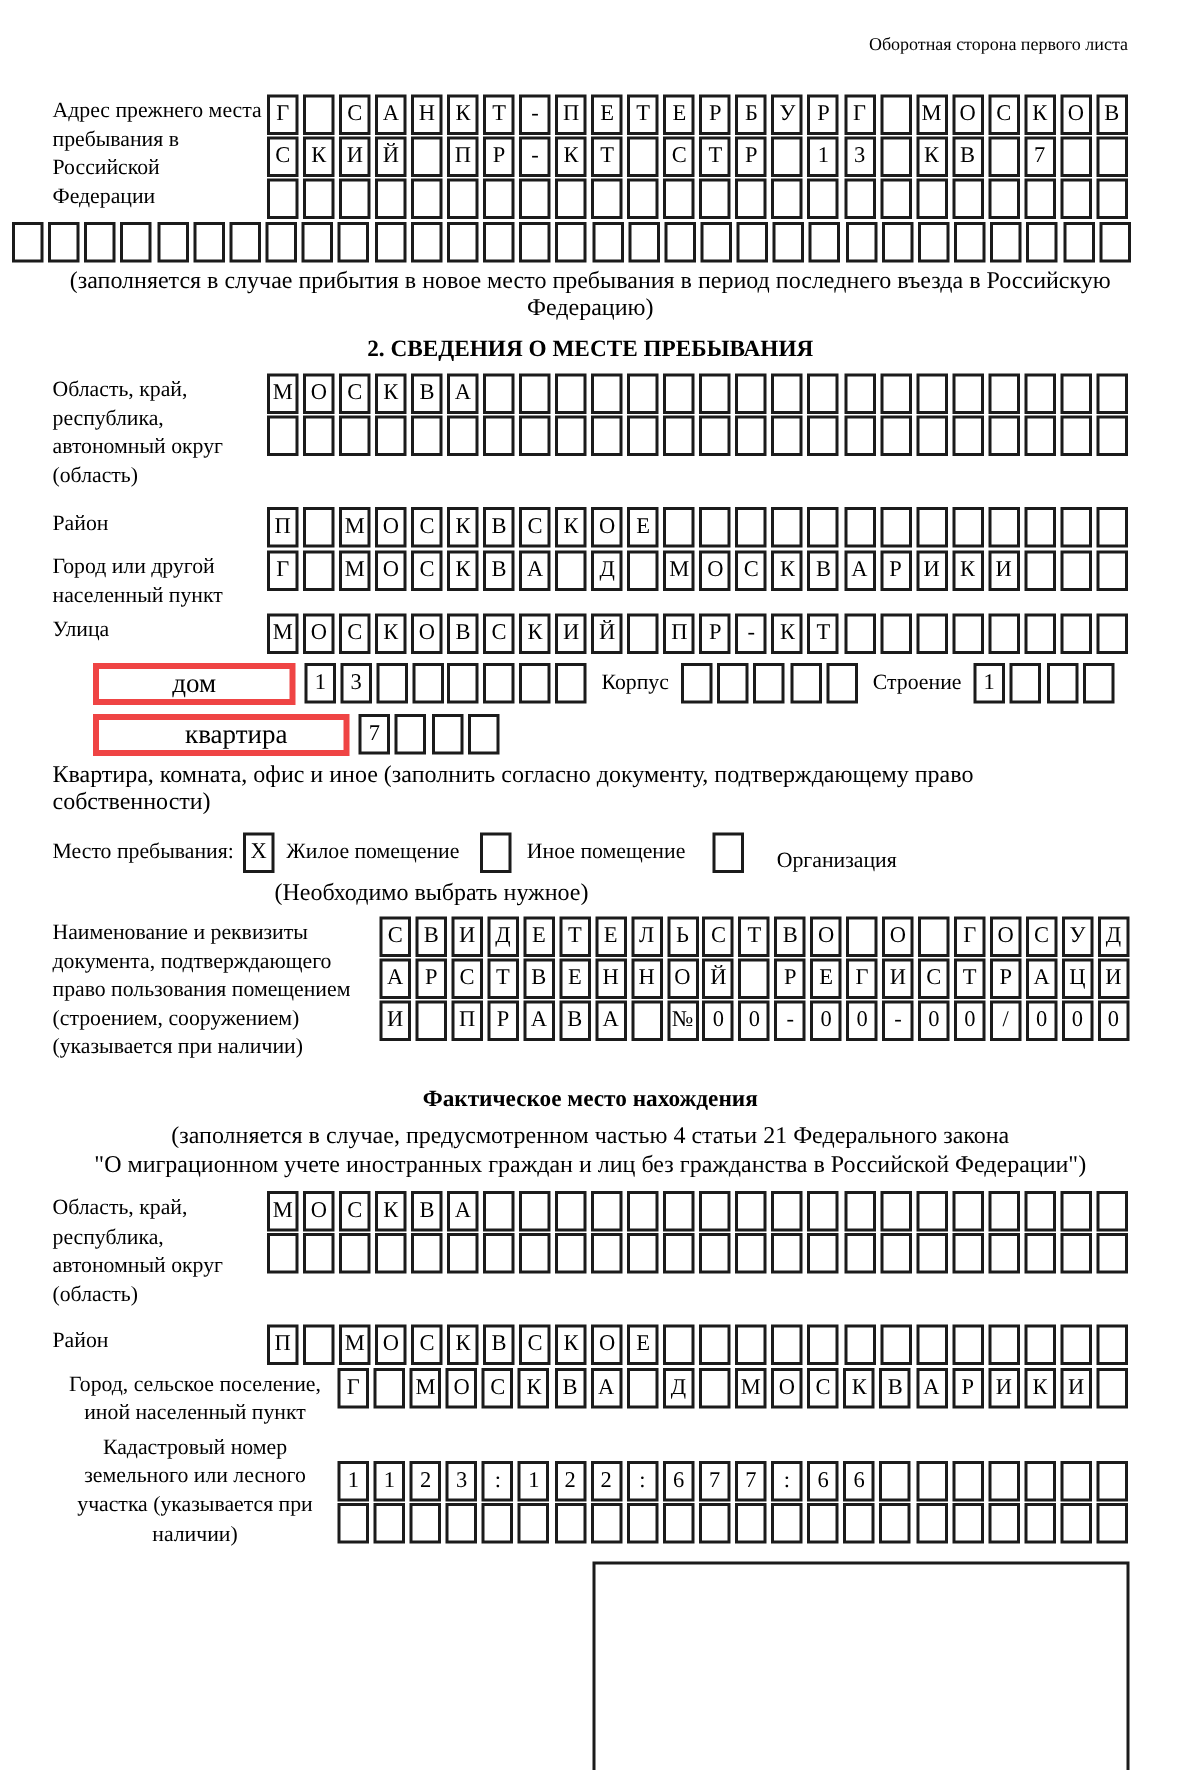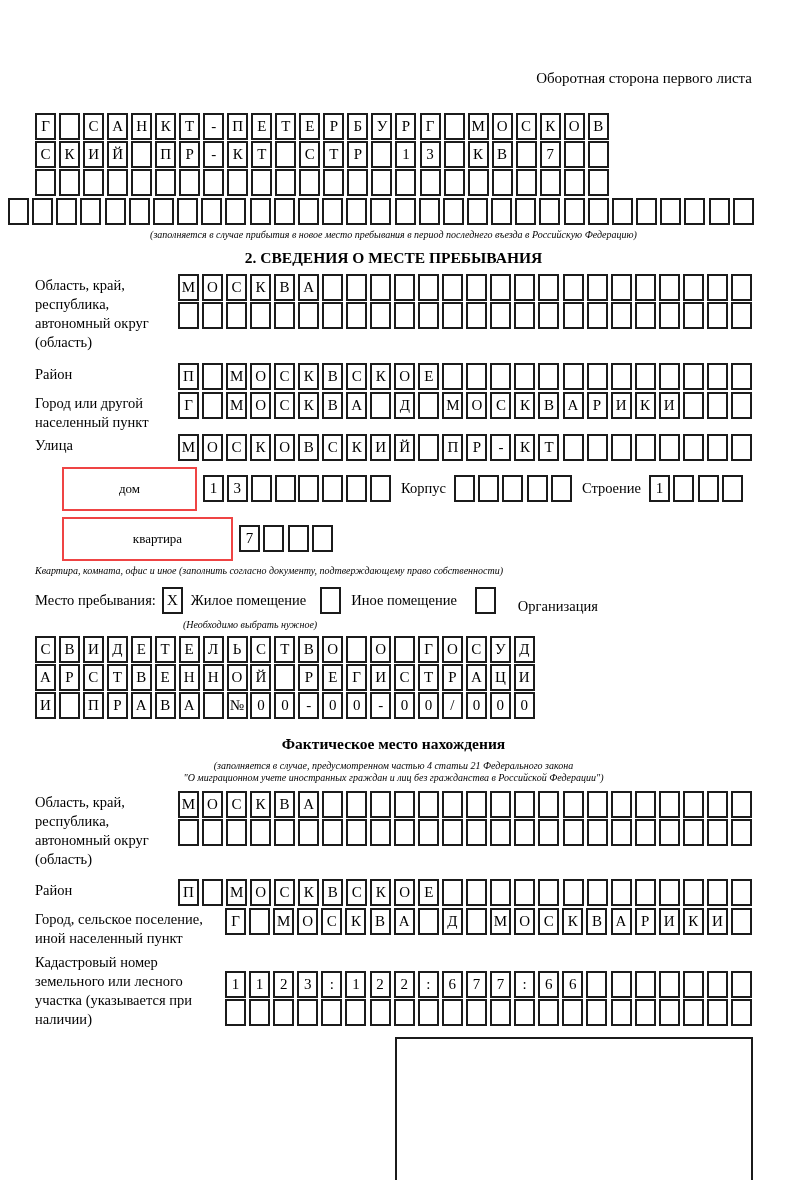--- a/index.html
+++ b/index.html
@@ -1,51 +1,52 @@
 <!DOCTYPE html>
 <html><head>
 <meta charset="utf-8">
 <style>
   html,body{margin:0;padding:0;background:#fff;}
   body{width:800px;height:1180px;color:#000;font-family:"Liberation Serif",serif;position:relative;overflow:hidden;}
   .page{padding:22px 48px 0 35px;}
-  .hdr{ text-align:right;font-size:15px;margin-bottom:26px;margin-top:48px;}
+  .hdr{ text-align:right;font-size:12px;margin-bottom:26px;}
   .field{display:flex;align-items:flex-start;}
   .flabel{flex:none;width:143px;font-size:14.5px;line-height:1.32;padding-top:2px;}
   .flabel.wide{width:218px;}
-  .flabel.mid{width:190px;}
+  .flabel.mid{width:190px;text-align:center;}
   .rows{display:flex;flex-direction:column;gap:1px;}
   .boxrow{display:flex;justify-content:space-between;}
   .w24{width:574px;}
   .w31{width:746px;}
   .w21{width:500px;}
   .w22{width:527px;}
   .cell{flex:none;width:21px;height:27px;border:2px solid #1b1b1b;box-sizing:border-box;
         display:flex;align-items:center;justify-content:center;font-size:15px;background:#fff;}
-  .note{font-size:10px;margin-top:4px;font-style:italic;}
+  .note{font-size:16px;margin-top:4px;}
   .note.center{text-align:center;}
   .sect-title{text-align:center;font-weight:bold;font-size:15.5px;margin:9px 0 7px 0;}
-  .bigbox{border:2px solid #ef4444;box-sizing:border-box;height:44px;display:flex;align-items:center;justify-content:center;font-size:13px;background:#fff;}
+  .bigbox{border:4px solid #ef4444;box-sizing:border-box;height:28px;display:flex;align-items:center;justify-content:center;font-size:18px;background:#fff;}
   .inline-row{display:flex;align-items:center;margin-left:27px;margin-top:6px;}
   .ilabel{font-size:14.5px;}
   .gap6{margin-left:6px;} .gap8{margin-left:8px;} .gap10{margin-left:10px;font-family:Liberation Serif, serif;} .gap14{margin-left:14px;} .gap18{margin-left:18px;} .gap22{margin-left:22px;margin-top:12px;}
   .mesto{display:flex;align-items:center;margin-top:10px;font-size:14.5px;}
   .stamp-wrap{margin-left:360px;margin-top:8px;width:362px;}
   .stamp-box{width:358px;height:178px;border:2px solid #1b1b1b;box-sizing:border-box;background:#fff;}
   .mt2{margin-top:2px;} .mt6{margin-top:6px;} .mt8{margin-top:8px;} .mt10{margin-top:10px;}
   .fullrow{margin-left:-27px;margin-top:2px;}
 </style>
 </head>
 <body>
 
 <div class="page">
 
   <div class="hdr">Оборотная сторона первого листа</div>
 
   <div class="field">
+    <div class="flabel">Адрес прежнего места пребывания в Российской Федерации</div>
     <div class="rows">
       <div class="boxrow w24">
           <div class="cell">Г</div>
           <div class="cell"></div>
           <div class="cell">С</div>
           <div class="cell">А</div>
           <div class="cell">Н</div>
           <div class="cell">К</div>
           <div class="cell">Т</div>
           <div class="cell">-</div>
@@ -352,20 +353,21 @@
     <div class="cell gap6">X</div>
     <span class="gap8">Жилое помещение</span>
     <div class="cell gap14"></div>
     <span class="gap10">Иное помещение</span>
     <div class="cell gap18"></div>
     <span class="gap22">Организация</span>
   </div>
   <div class="note" style="margin-left:148px;">(Необходимо выбрать нужное)</div>
 
   <div class="field mt6">
+    <div class="flabel wide">Наименование и реквизиты документа, подтверждающего право пользования помещением (строением, сооружением) (указывается при наличии)</div>
     <div class="rows">
       <div class="boxrow w21">
           <div class="cell">С</div>
           <div class="cell">В</div>
           <div class="cell">И</div>
           <div class="cell">Д</div>
           <div class="cell">Е</div>
           <div class="cell">Т</div>
           <div class="cell">Е</div>
           <div class="cell">Л</div>

